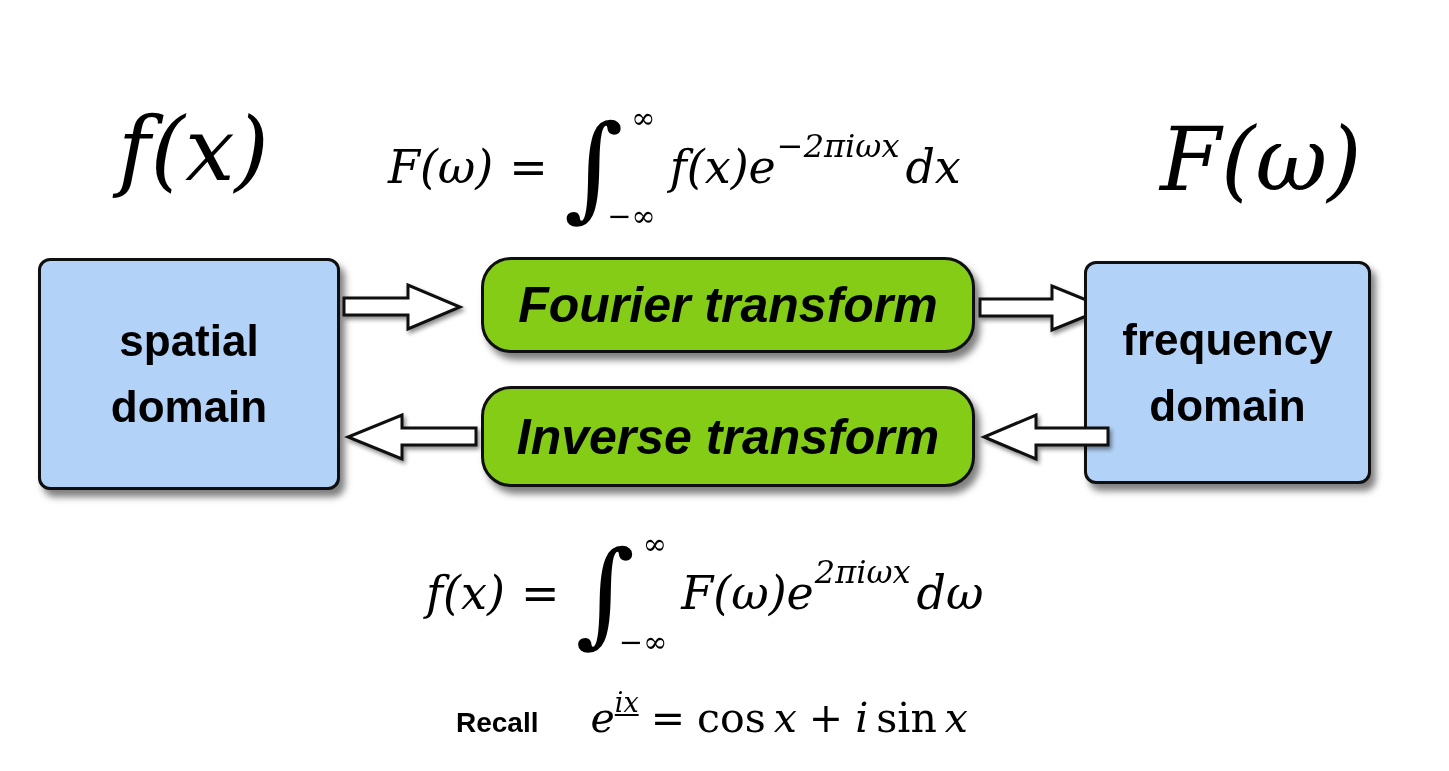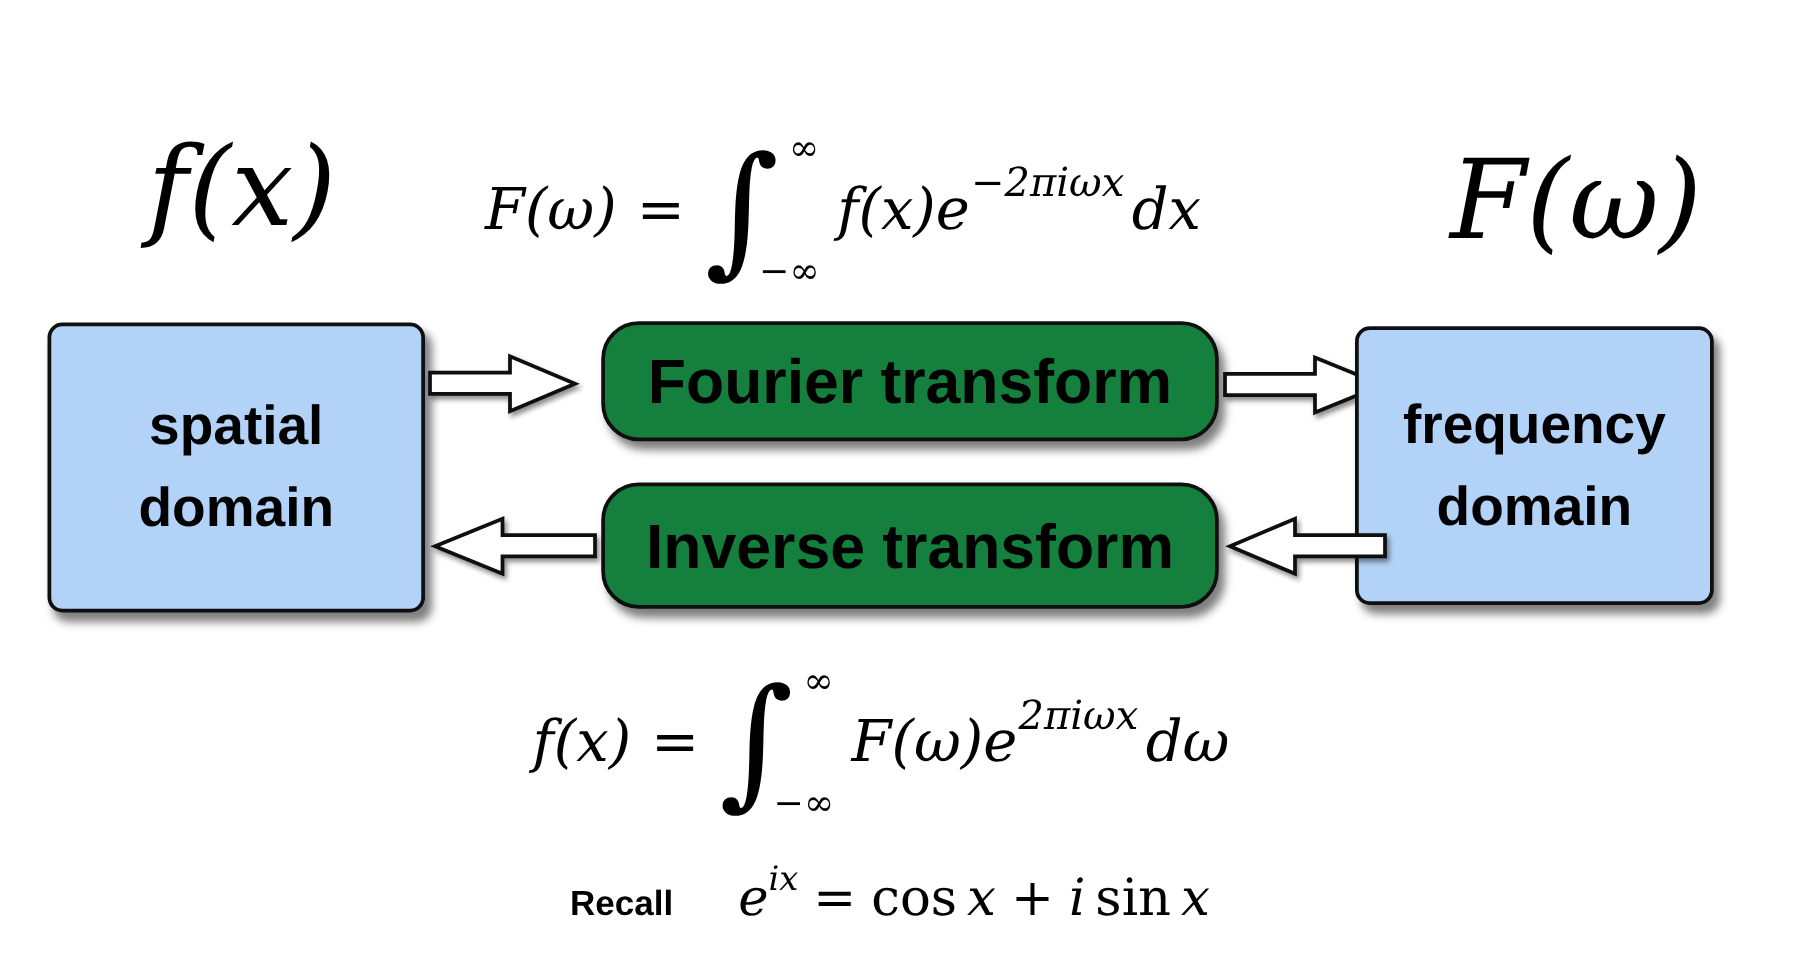--- a/index.html
+++ b/index.html
@@ -69,25 +69,26 @@
     display: flex;
     flex-direction: column;
     align-items: center;
     justify-content: center;
     font-weight: bold;
     font-size: 44px;
     line-height: 1.5;
     text-align: center;
   }
   .wbox {
-    background: #15803d;
+    background: #84cc16;
     border-radius: 30px;
     flex-direction: row;
     font-size: 50px;
     line-height: 1;
+    font-style: italic;
   }
 
   .arrow { position: absolute; filter: drop-shadow(2px 3px 2px rgba(0,0,0,0.45)); }
   .arrow polygon { fill: #ffffff; stroke: #0f0f0f; stroke-width: 3; stroke-linejoin: miter; }
 
   
   .euler-row {
     position: absolute;
     white-space: nowrap;
   }
@@ -96,20 +97,21 @@
     font-size: 28px;
     letter-spacing: 0px;
     margin-right: 52px;
   }
   .euler-row .math { font-size: 41px; }
   .euler-row sup.exp2 {
     font-size: 27px;
     position: relative;
     top: -20px;
     vertical-align: baseline;
+    text-decoration: underline;
   }
   .euler-row .sp-l { margin-left: 12px; }
   .euler-row .sp-s { margin-left: 8px; }
 </style>
 </head>
 <body>
 
 <div class="stage">
 
   <div class="big-label" style="left:118px; top:102px;">f(x)</div>

